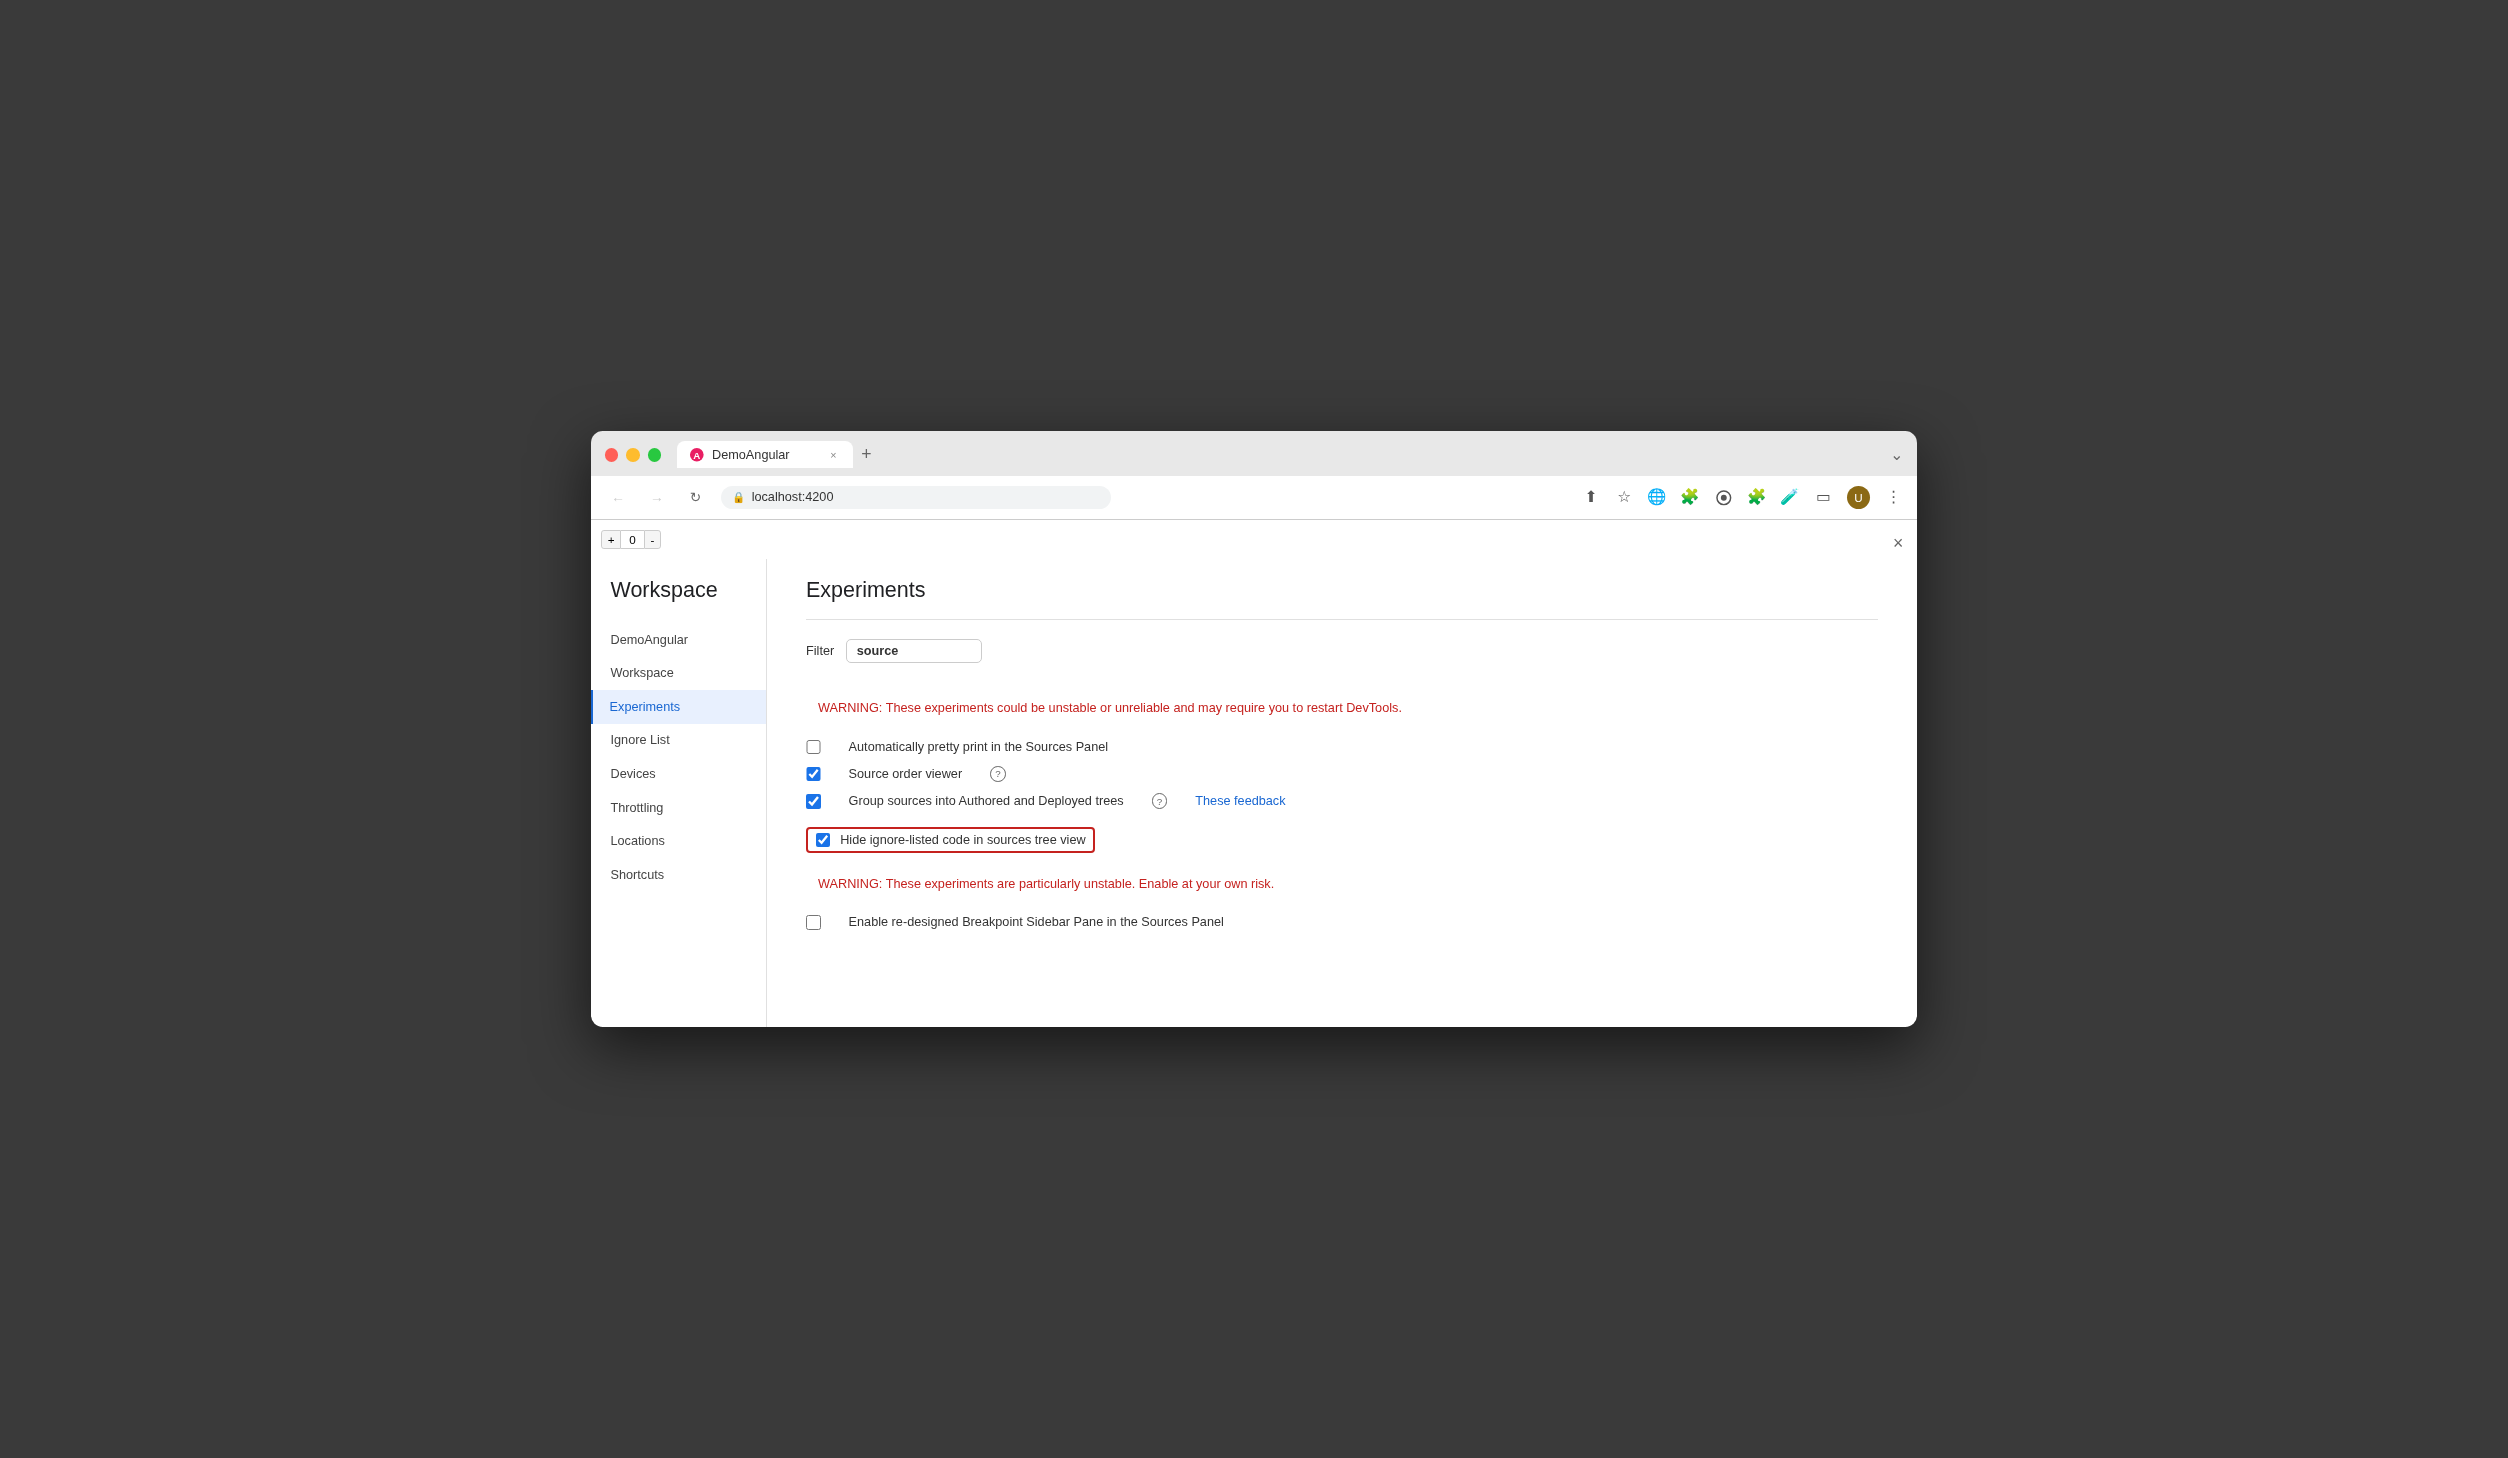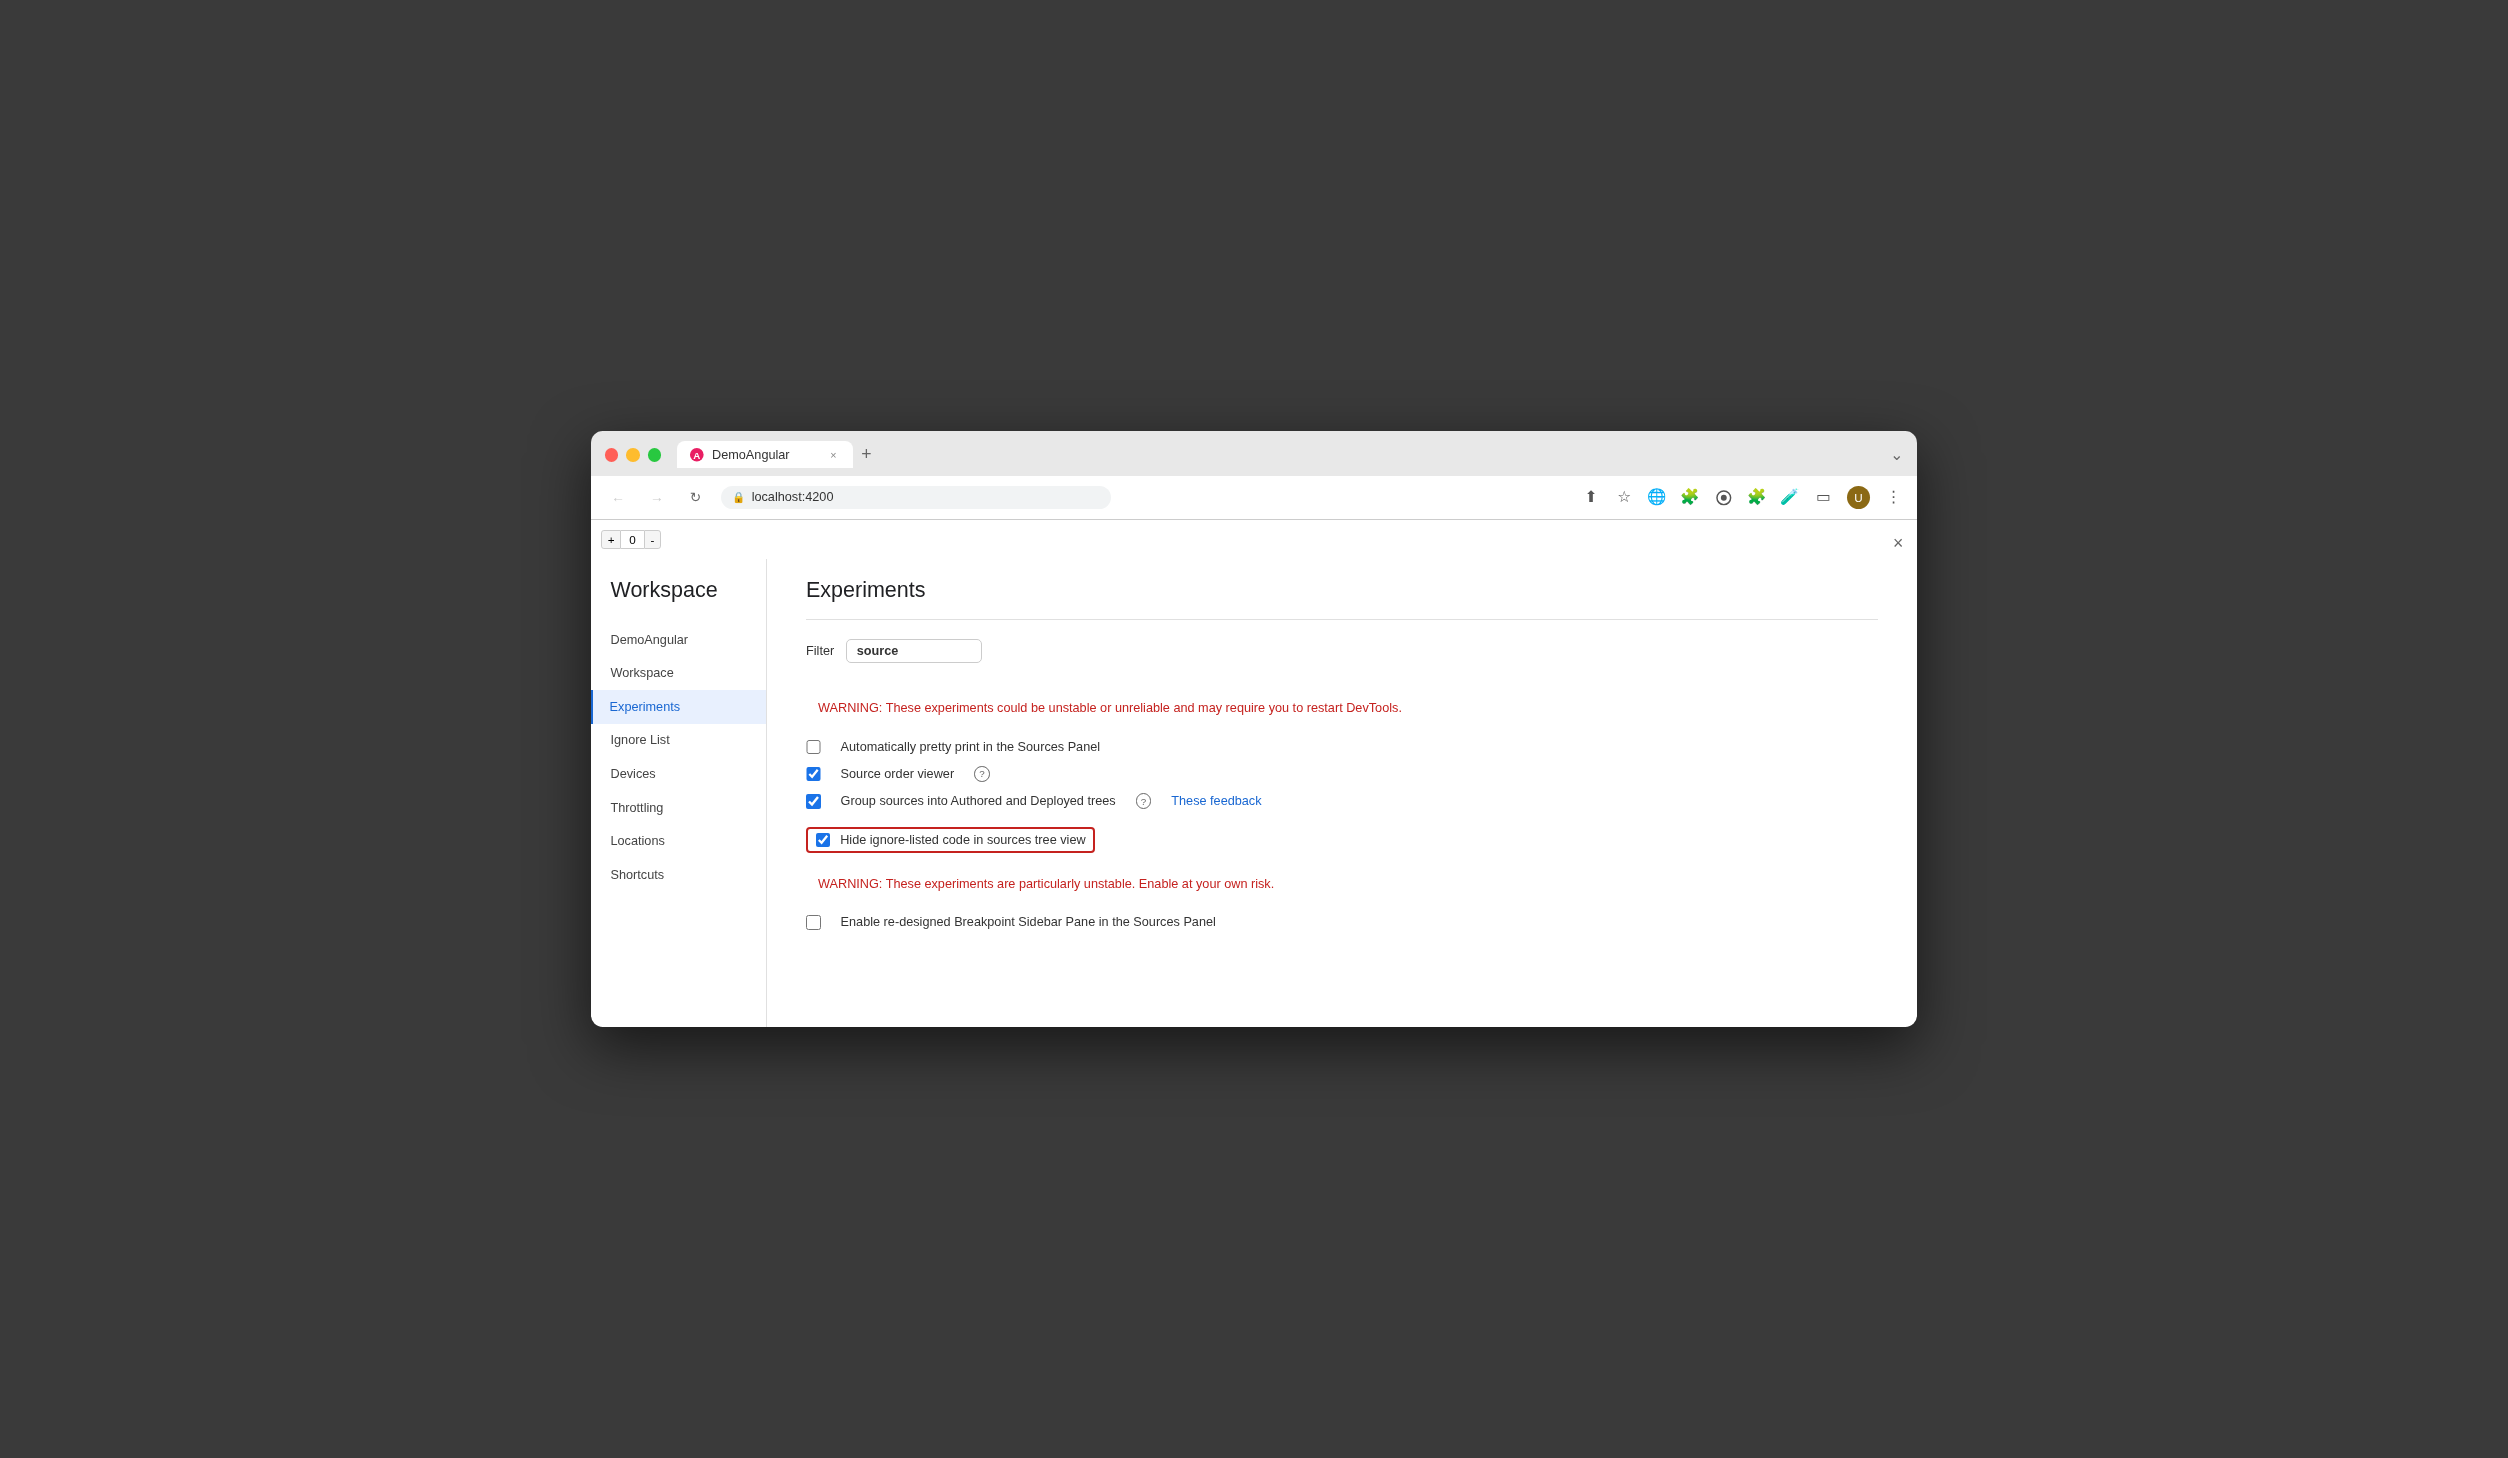--- a/index.html
+++ b/index.html
@@ -302,21 +302,21 @@
     }
 
     .warning-text span.warning-label {
       font-weight: 400;
       margin-left: 12px;
     }
 
     .experiment-item {
       display: flex;
       align-items: center;
-      gap: 20px;
+      gap: 28px;
       padding: 5.9px 0;
       font-size: 12.7px;
       color: #333;
     }
 
     .experiment-item input[type="checkbox"] {
       width: 14.6px;
       height: 14.6px;
       cursor: pointer;
       accent-color: #1a73e8;

